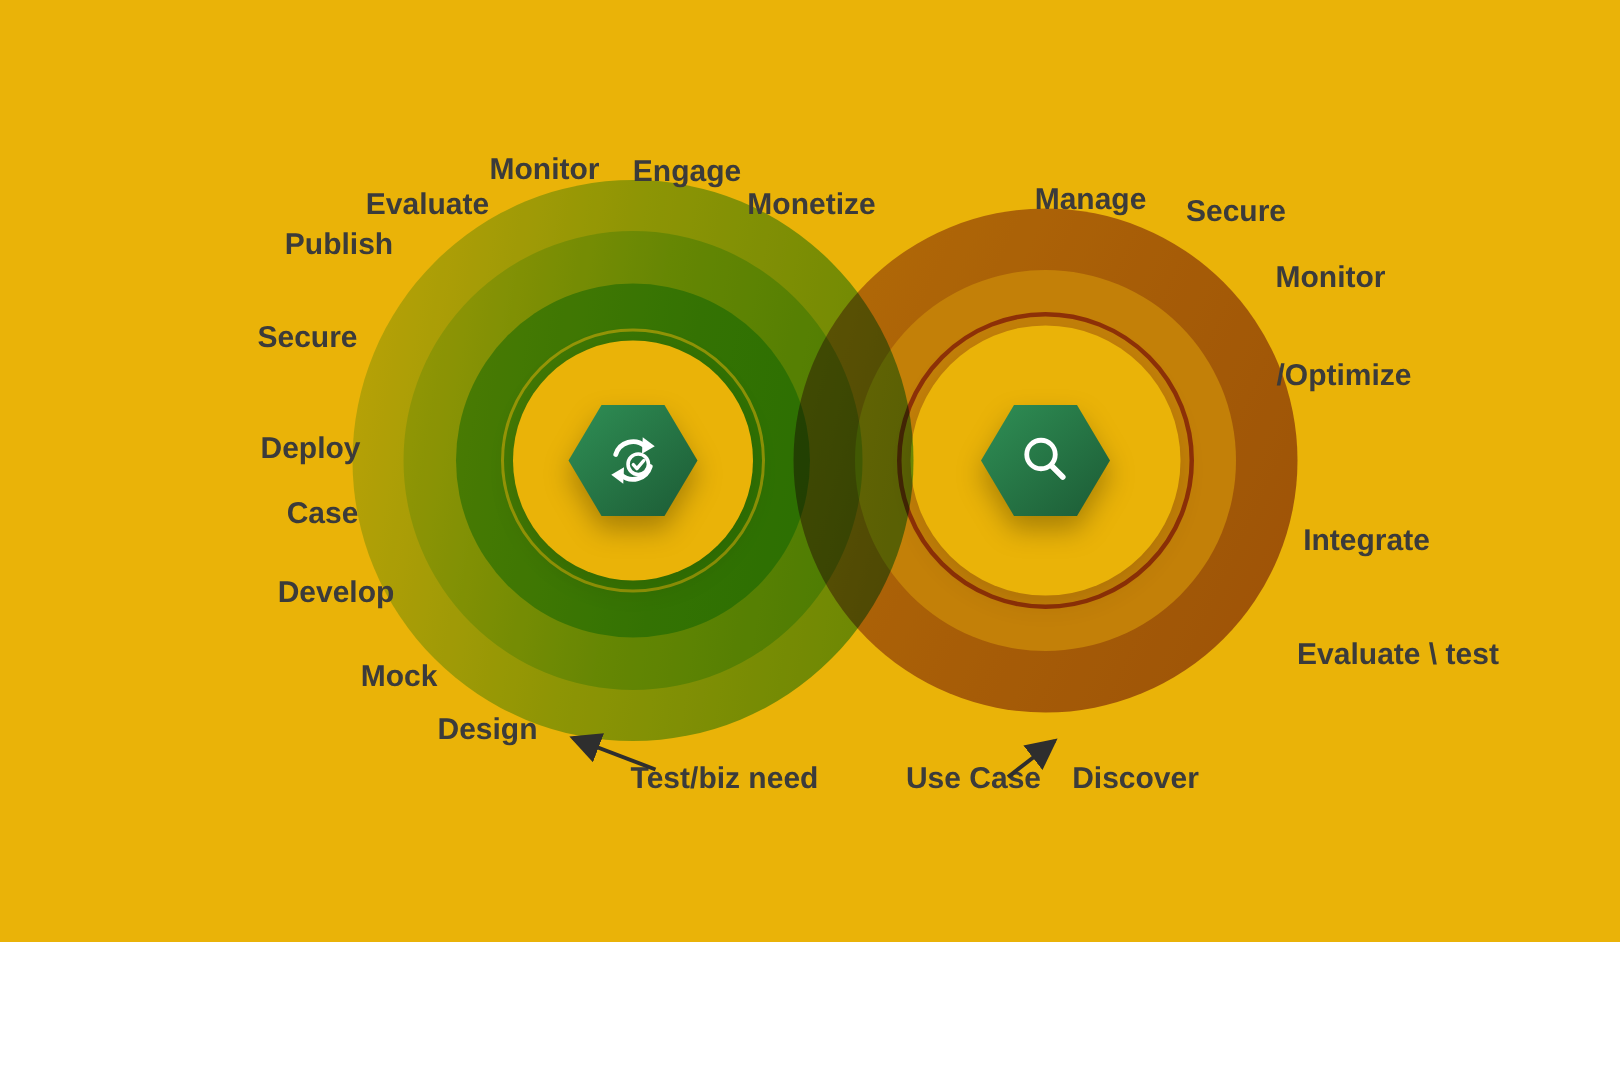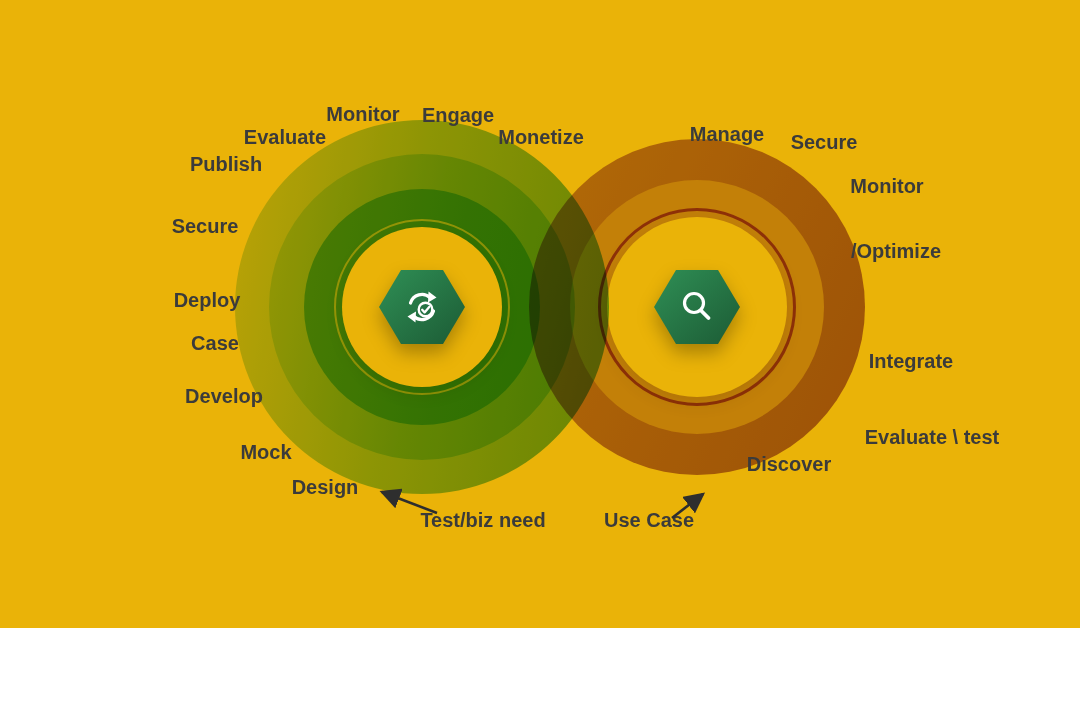--- a/index.html
+++ b/index.html
@@ -102,21 +102,21 @@
   <div class="label" style="left:224px;top:396px;">Develop</div>
   <div class="label" style="left:266px;top:452px;">Mock</div>
   <div class="label" style="left:325px;top:487px;">Design</div>
 
   <div class="label" style="left:727px;top:134px;">Manage</div>
   <div class="label" style="left:824px;top:142px;">Secure</div>
   <div class="label" style="left:887px;top:186px;">Monitor</div>
   <div class="label" style="left:896px;top:215px;margin-top:36px;">/Optimize</div>
   <div class="label" style="left:911px;top:361px;text-align:right;">Integrate</div>
   <div class="label" style="left:884px;top:437px;margin-left:48px;">Evaluate \ test</div>
-  <div class="label" style="left:757px;top:464px;margin-left:32px;">Discover</div>
+  <div class="label" style="left:757px;top:520px;">Discover</div>
 
   <div class="label" style="left:483px;top:520px;">Test/biz need</div>
   <div class="label" style="left:625px;top:520px;margin-left:24px;">Use Case</div>
 
   <svg class="arrows" viewBox="0 0 1080 720">
     <defs>
       <marker id="ah" markerWidth="9" markerHeight="8" refX="7" refY="4" orient="auto">
         <path d="M0,0 L8,4 L0,8 z" fill="#2e2e2e"></path>
       </marker>
     </defs>

